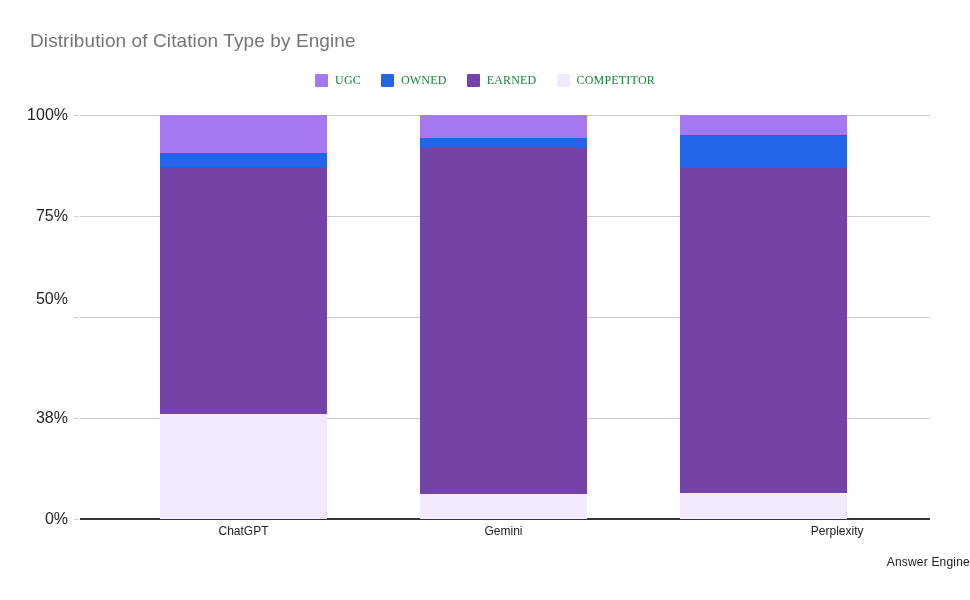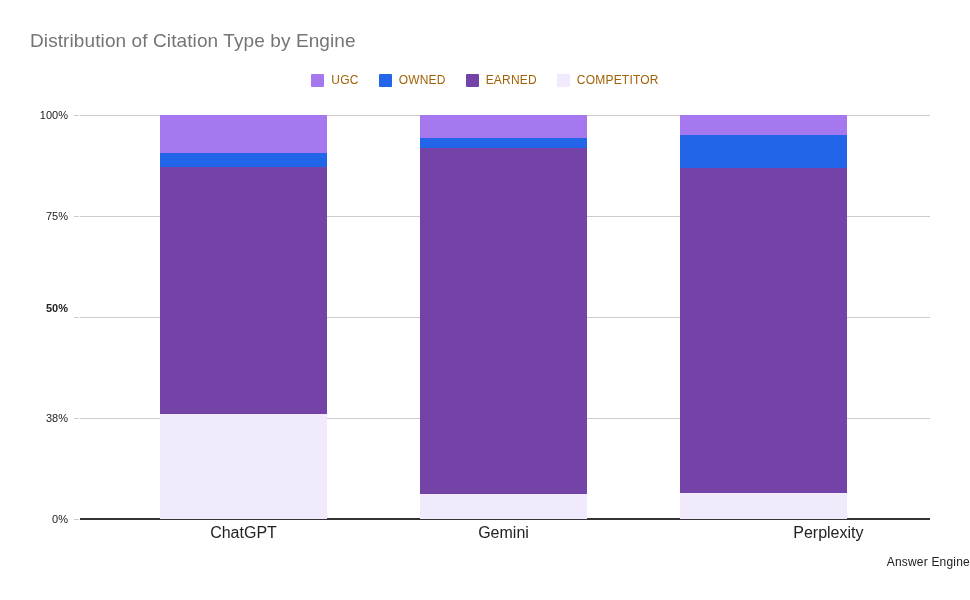--- a/index.html
+++ b/index.html
@@ -44,23 +44,24 @@
     gap: 7px;
   }
   .legend-swatch {
     width: 13px;
     height: 13px;
     border-radius: 1px;
     flex: 0 0 auto;
   }
   .legend-label {
     font-size: 12px;
-    color: #a16207;
+    color: #15803d;
     letter-spacing: 0.2px;
     white-space: nowrap;
+    font-family: Liberation Serif, serif;
   }
   
   .plot-area {
     position: absolute;
     left: 80px;
     top: 115px;
     width: 850px;
     height: 404px;
   }
   .gridline {
@@ -81,21 +82,21 @@
   .tick-mark {
     position: absolute;
     width: 5px;
     height: 1px;
     background: #cccccc;
     left: -6px;
   }
   .ytick-label {
     position: absolute;
     right: 0;
-    font-size: 11px;
+    font-size: 16px;
     color: #222222;
     text-align: right;
     transform: translateY(-50%);
     white-space: nowrap;
   }
   .ytick-holder {
     position: absolute;
     left: 0;
     top: 115px;
     width: 68px;
@@ -108,21 +109,21 @@
     height: 100%;
   }
   .bar-seg {
     position: absolute;
     left: 0;
     width: 100%;
   }
   .xtick-label {
     position: absolute;
     top: 524px;
-    font-size: 16px;
+    font-size: 12px;
     color: #222222;
     text-align: center;
     width: 200px;
     white-space: nowrap;
   }
   .x-axis-title {
     position: absolute;
     top: 555px;
     left: 0;
     width: 970px;
@@ -154,21 +155,21 @@
       </div>
       <div class="legend-item">
         <span class="legend-swatch" style="background: rgb(240, 234, 252);"></span>
         <span class="legend-label">COMPETITOR</span>
       </div>
     </div>
 
   <div class="ytick-holder" id="ytick-holder">
       <div class="ytick-label" style="top: 0px;">100%</div>
       <div class="ytick-label" style="top: 101px;">75%</div>
-      <div class="ytick-label" style="top: 193px; font-weight: bold;">50%</div>
+      <div class="ytick-label" style="top: 184px;">50%</div>
       <div class="ytick-label" style="top: 303px;">38%</div>
       <div class="ytick-label" style="top: 404px;">0%</div>
     </div>
 
   <div class="plot-area" id="plot-area">
       <div class="gridline" style="top: 0px;"></div>
       <div class="tick-mark" style="top: 0px;"></div>
       <div class="gridline" style="top: 101px;"></div>
       <div class="tick-mark" style="top: 101px;"></div>
       <div class="gridline" style="top: 202px;"></div>

